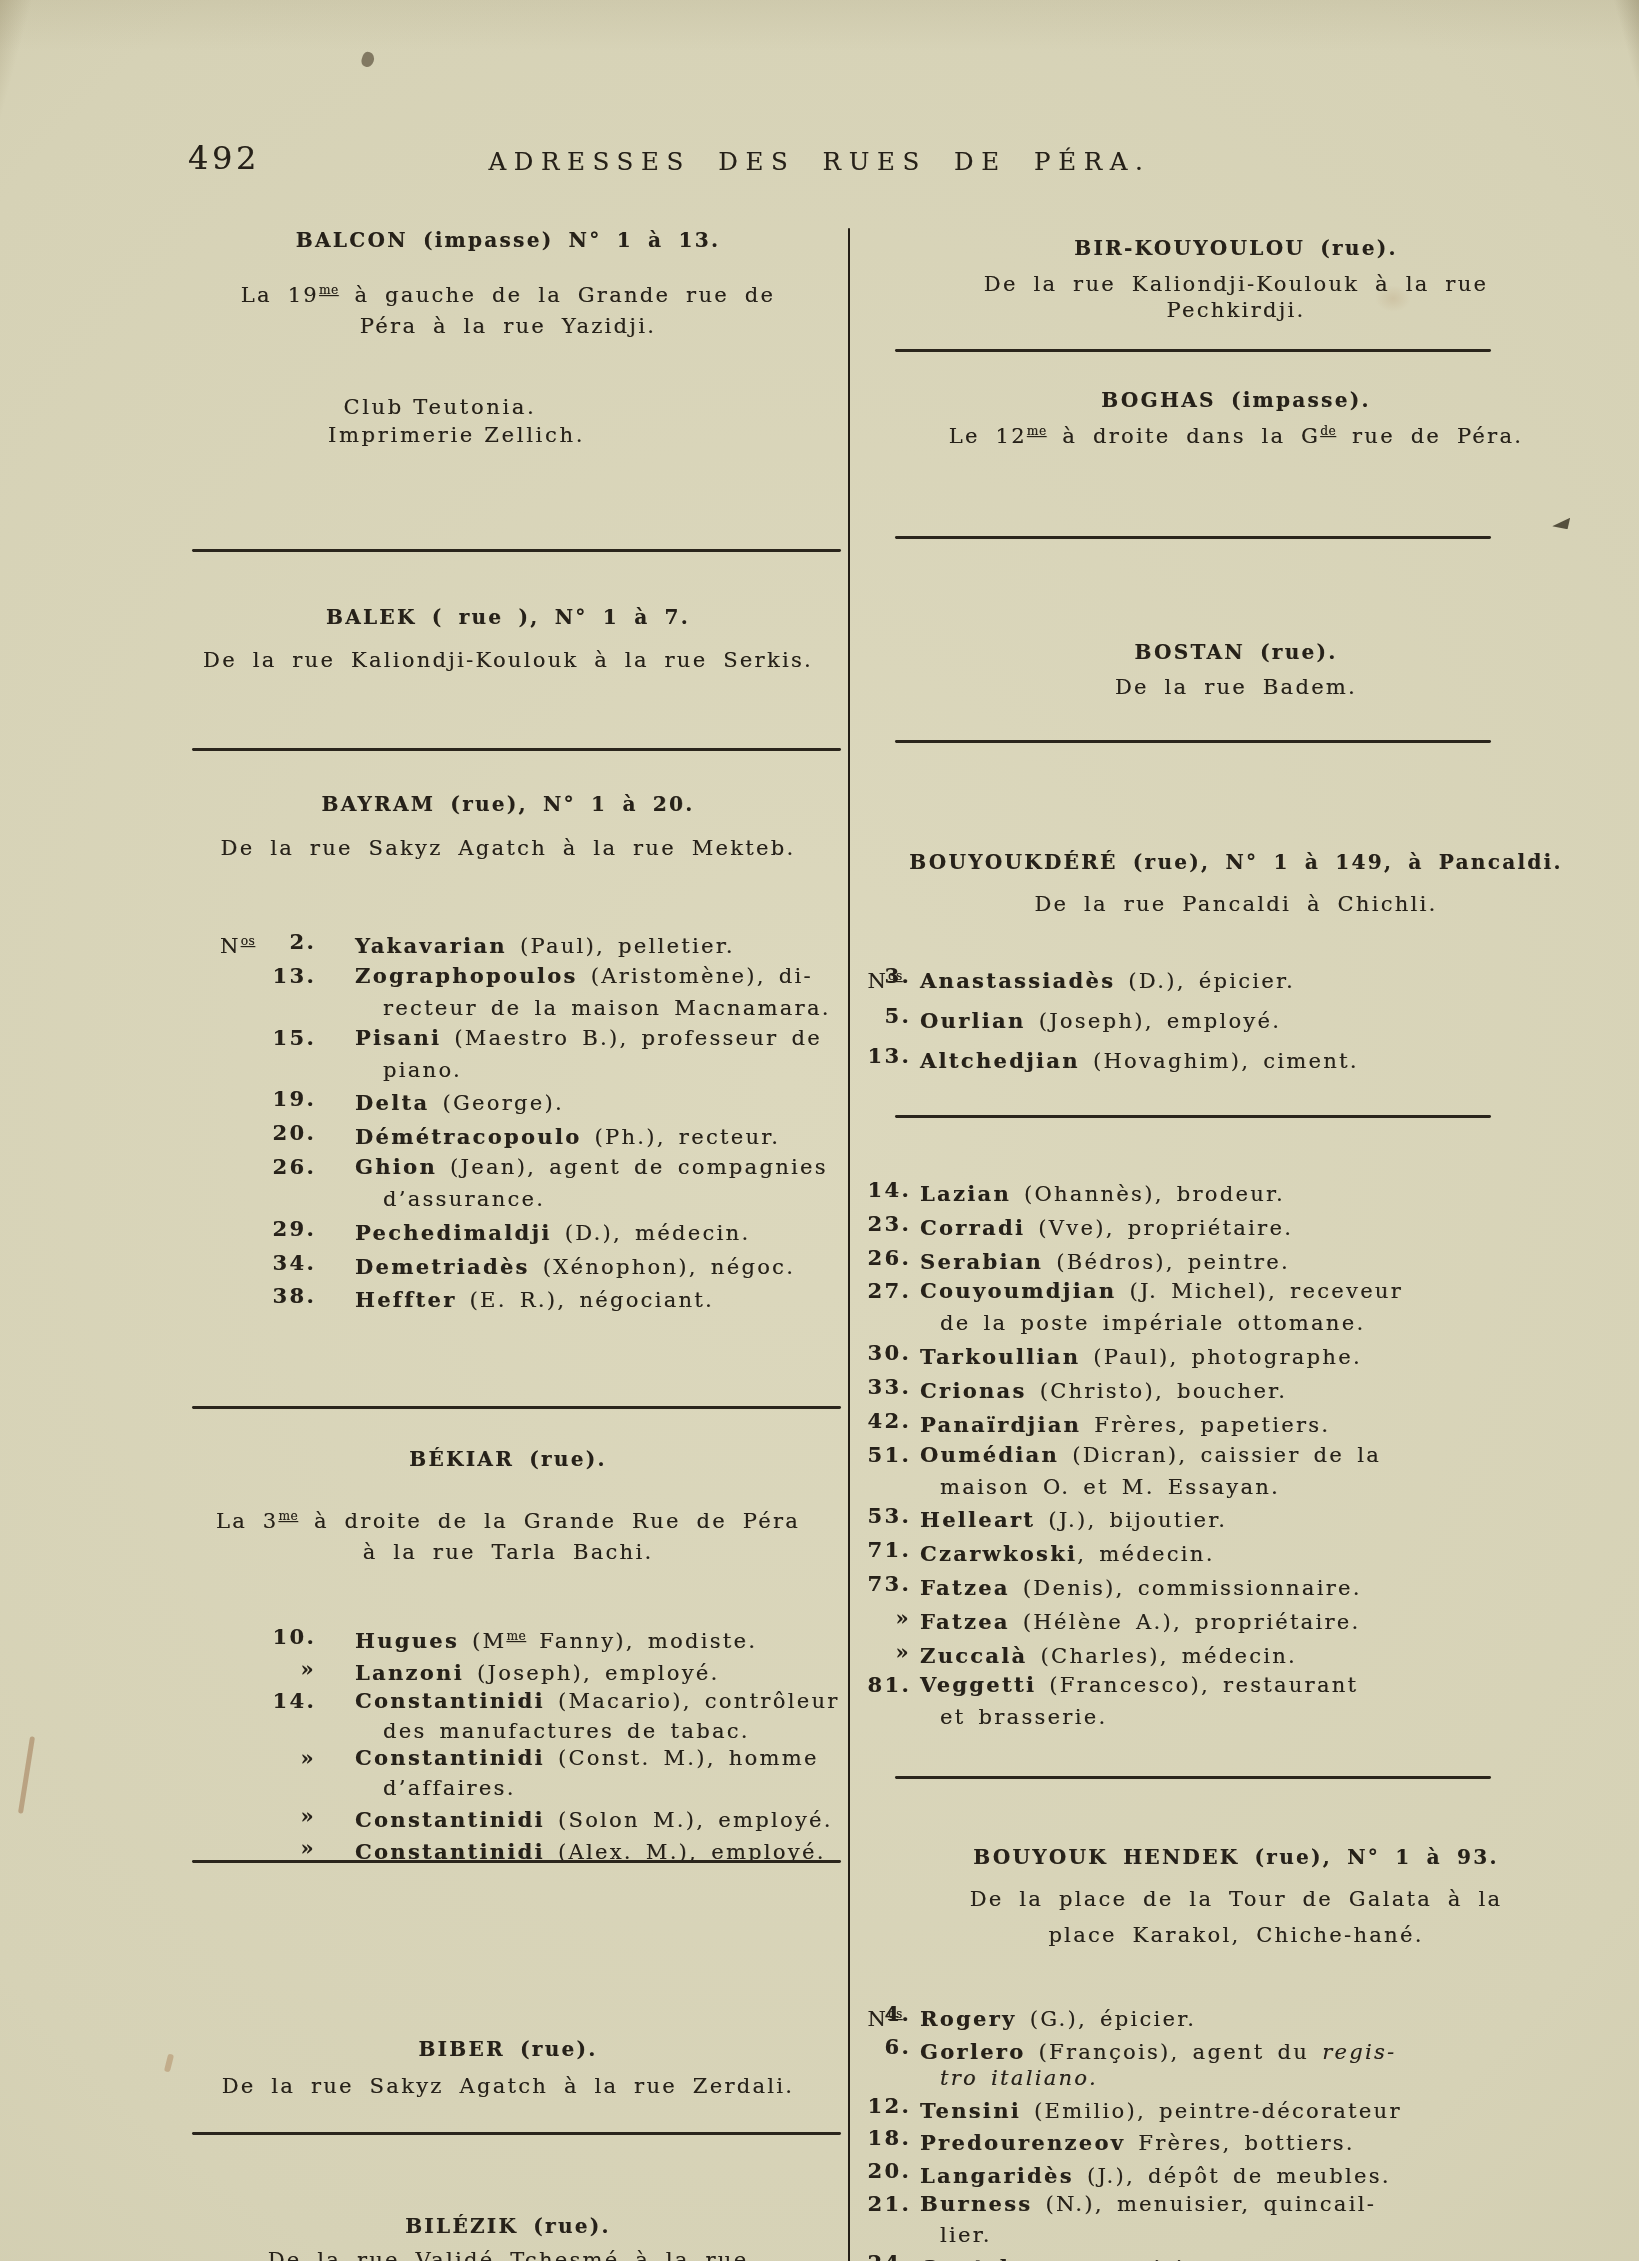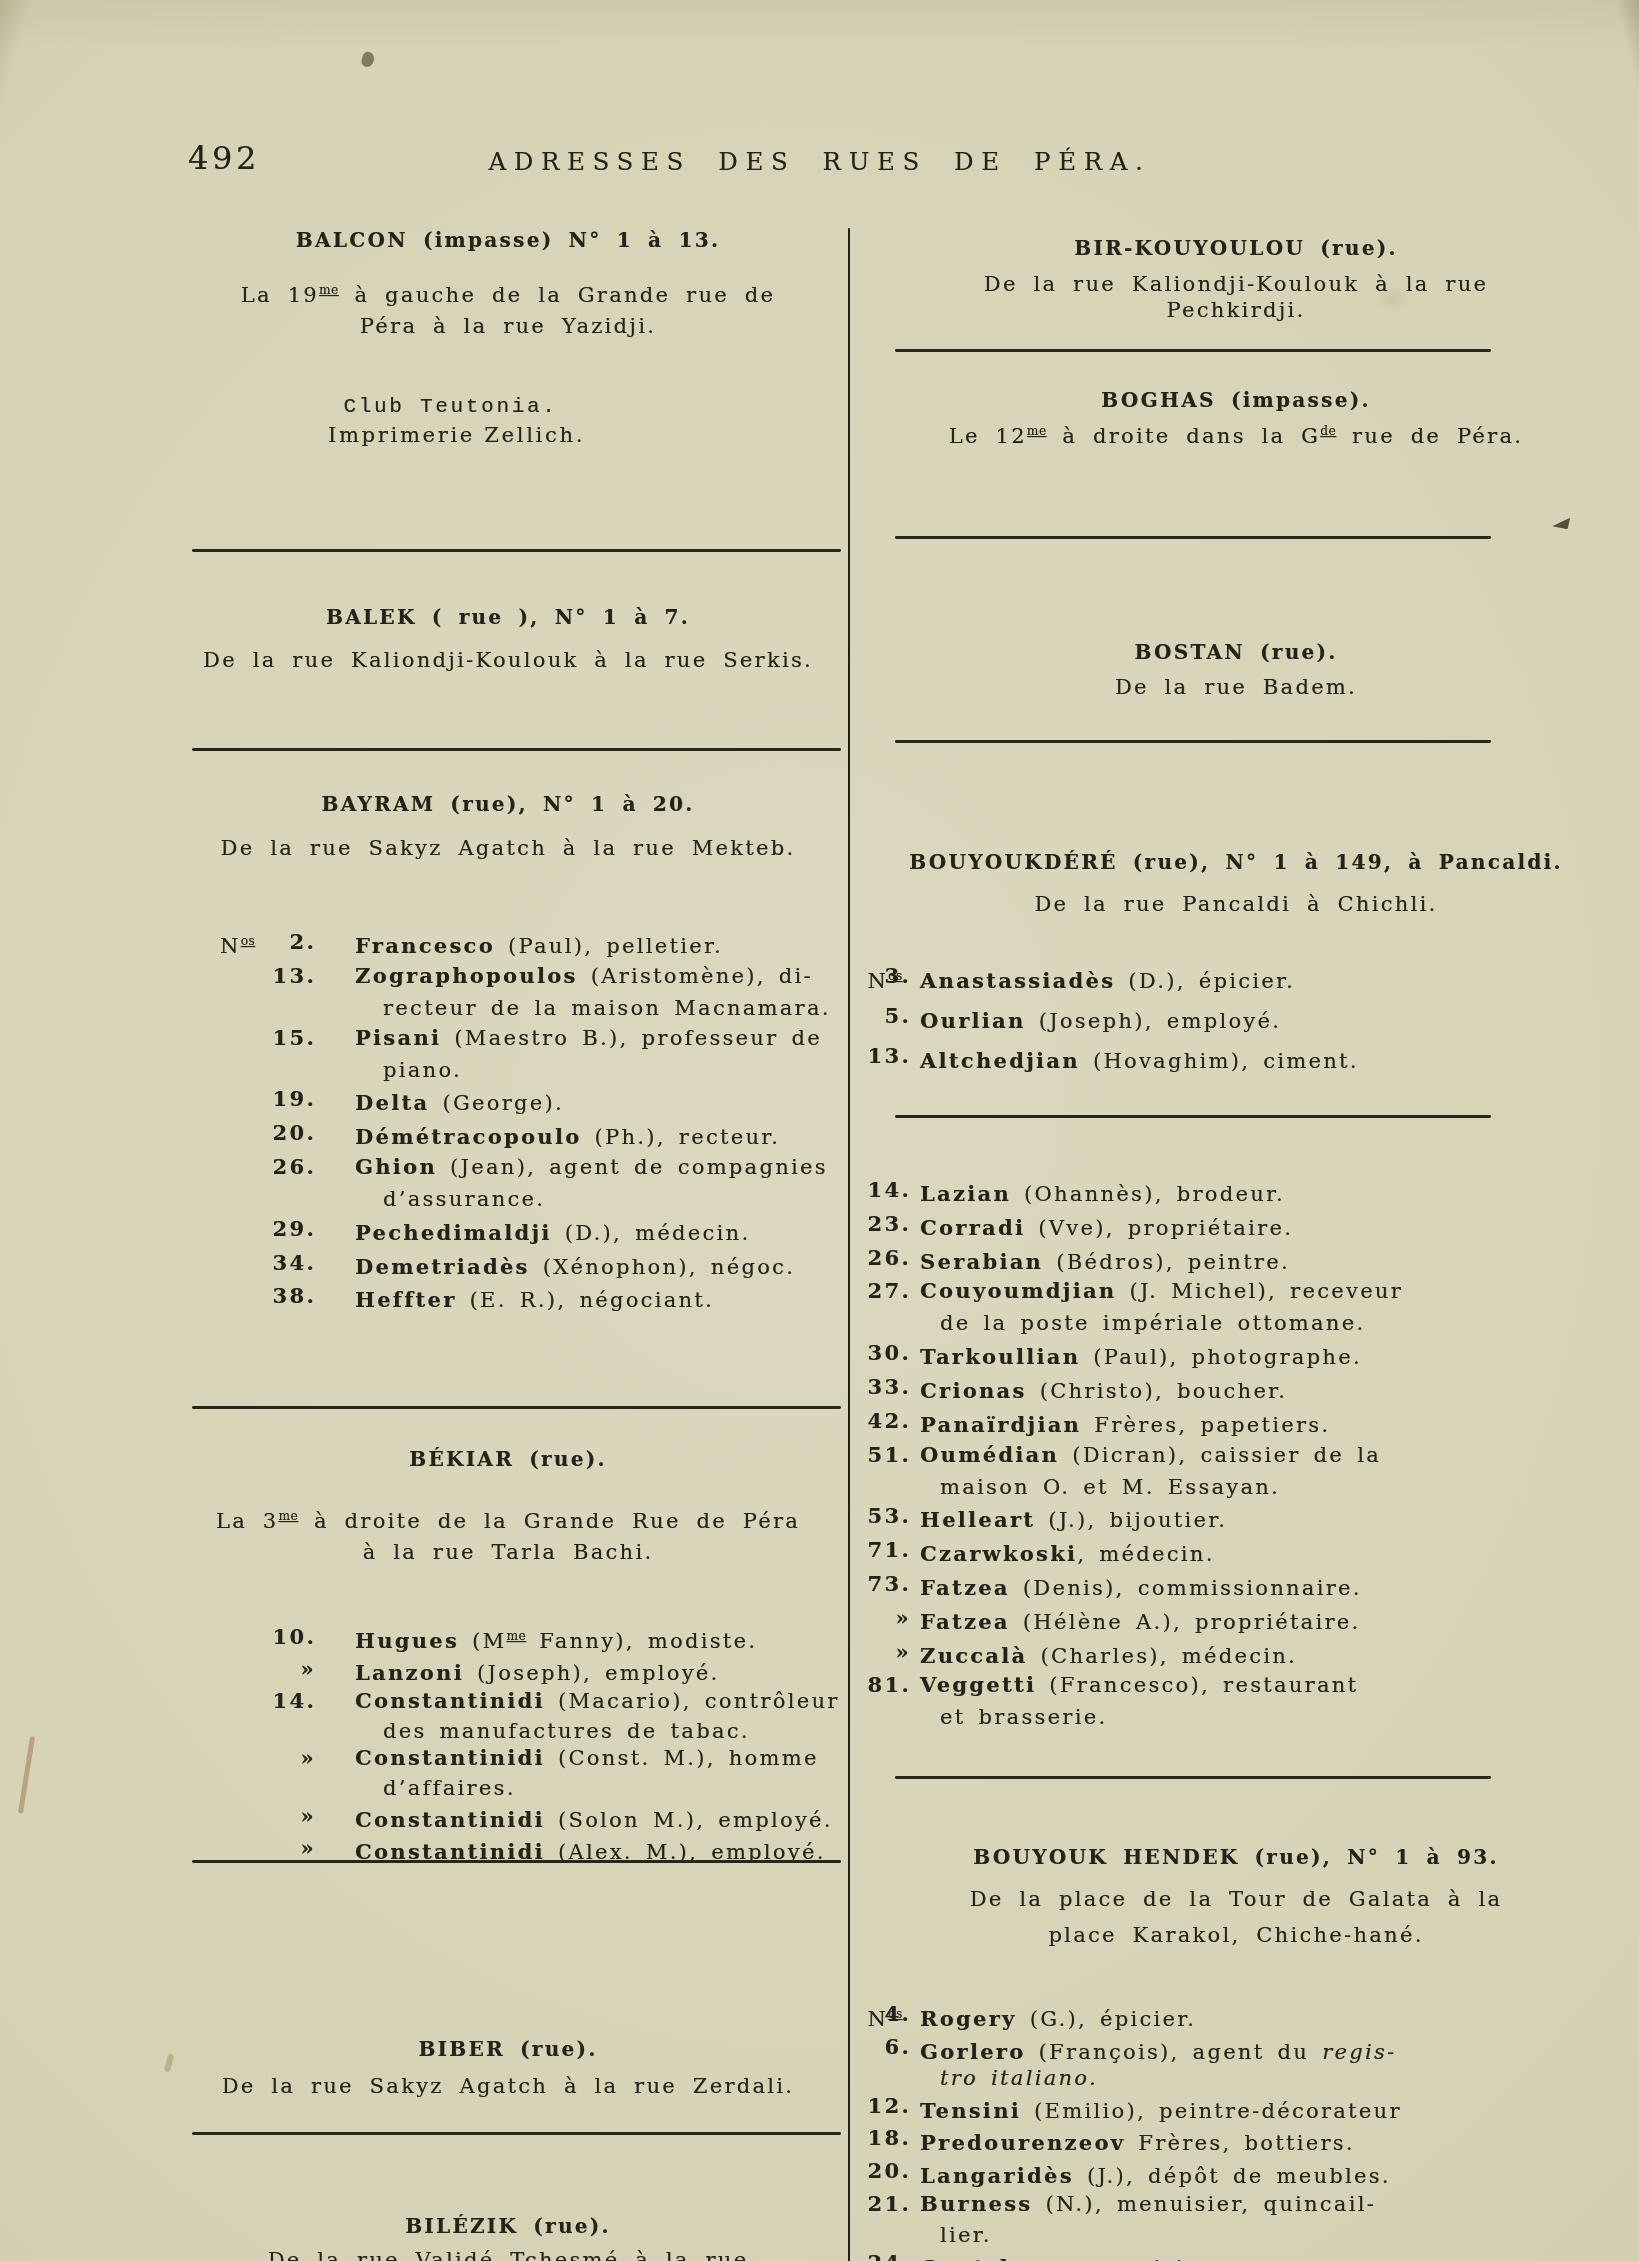--- a/index.html
+++ b/index.html
@@ -19,21 +19,21 @@
   .ptitle{ position:absolute; left:0; width:1639px; top:147px; text-align:center;
            font-size:24.4px; letter-spacing:7.7px; word-spacing:11.8px; }
   .lcol{ position:absolute; left:176px;  width:664px; }
   .rcol{ position:absolute; left:862px; width:748px; }
   .hdr{ font-weight:bold; font-size:20px; letter-spacing:2.3px; word-spacing:5.9px;
         text-align:center; white-space:nowrap; margin:0; }
   .desc{ font-size:21px; letter-spacing:2.3px; word-spacing:6.8px;
          text-align:center; }
   .desc .dline{ }
   .notes{ font-size:21px; letter-spacing:2.7px; line-height:28px; padding-left:152px; }
-  .notes .nline1{ text-indent:15.4px;font-family:Liberation Mono, monospace; }
+  .notes .nline1{ text-indent:15.4px; }
   .entries{ font-size:21px; letter-spacing:2.3px; word-spacing:4.1px; }
   .entry{ position:relative; margin-bottom:1.8px; }
   .entries.sparse .entry{ margin-bottom:7.2px; }
   .entry .num{ position:absolute; top:0; text-align:right; font-weight:bold; }
   .entry .eprefix{ position:absolute; top:0; }
   .entry .etext{ display:block; white-space:pre-line; }
   .lcol .entry{ padding-left:179px; }
   .lcol .entry .num{ left:45px; width:95px; }
   .lcol .entry .eprefix{ left:44px; }
   .lcol .entry .etext{ padding-left:28px; text-indent:-28px; }
@@ -77,21 +77,21 @@
 
 <h2 class="hdr lcol ink" style="top:792px">BAYRAM (rue), N° 1 à 20.</h2>
 <div class="desc lcol ink" style="top:836px">
   <div class="dline">De la rue Sakyz Agatch à la rue Mekteb.</div>
 </div>
 <div class="entries lcol ink" style="top:928px;line-height:27px">
 
 <div class="entry">
     <span class="eprefix"><span>N</span><sup>os</sup></span>
     <span class="num">2.</span>
-    <span class="etext"><b>Francesco</b><span> (Paul), pelletier.</span><sup></sup><span></span><span class="eit"></span></span>
+    <span class="etext"><b>Yakavarian</b><span> (Paul), pelletier.</span><sup></sup><span></span><span class="eit"></span></span>
   </div>
     <div class="entry">
     <span class="eprefix"><span></span><sup></sup></span>
     <span class="num">13.</span>
     <span class="etext"><b>Zographopoulos</b><span> (Aristomène), di-
 recteur de la maison Macnamara.</span><sup></sup><span></span><span class="eit"></span></span>
   </div>
     <div class="entry">
     <span class="eprefix"><span></span><sup></sup></span>
     <span class="num">15.</span>

